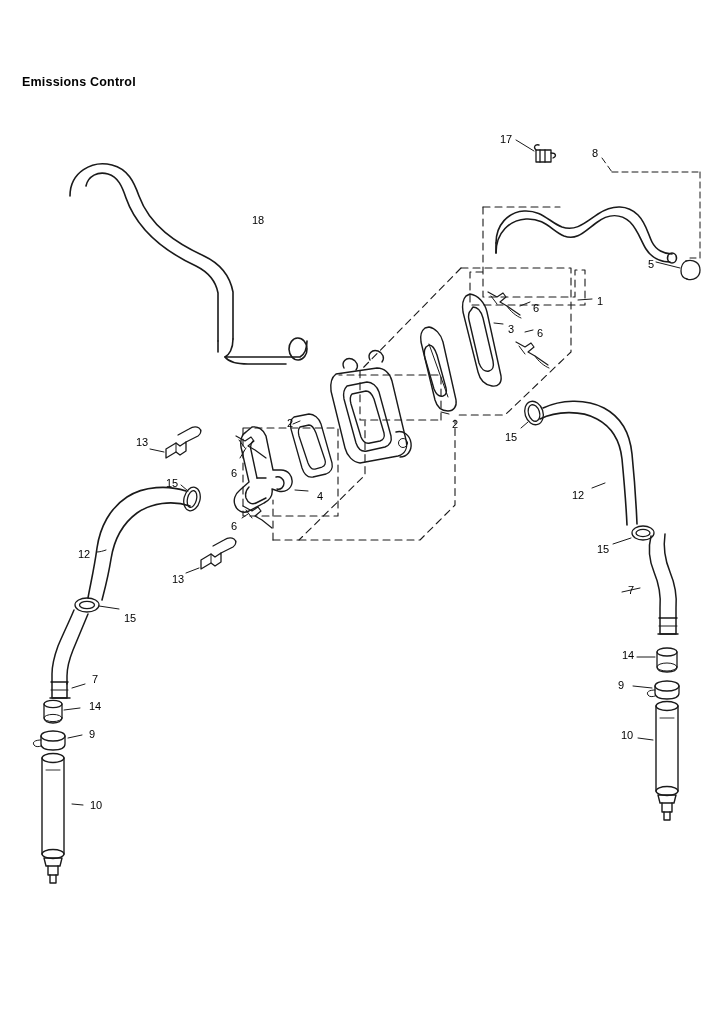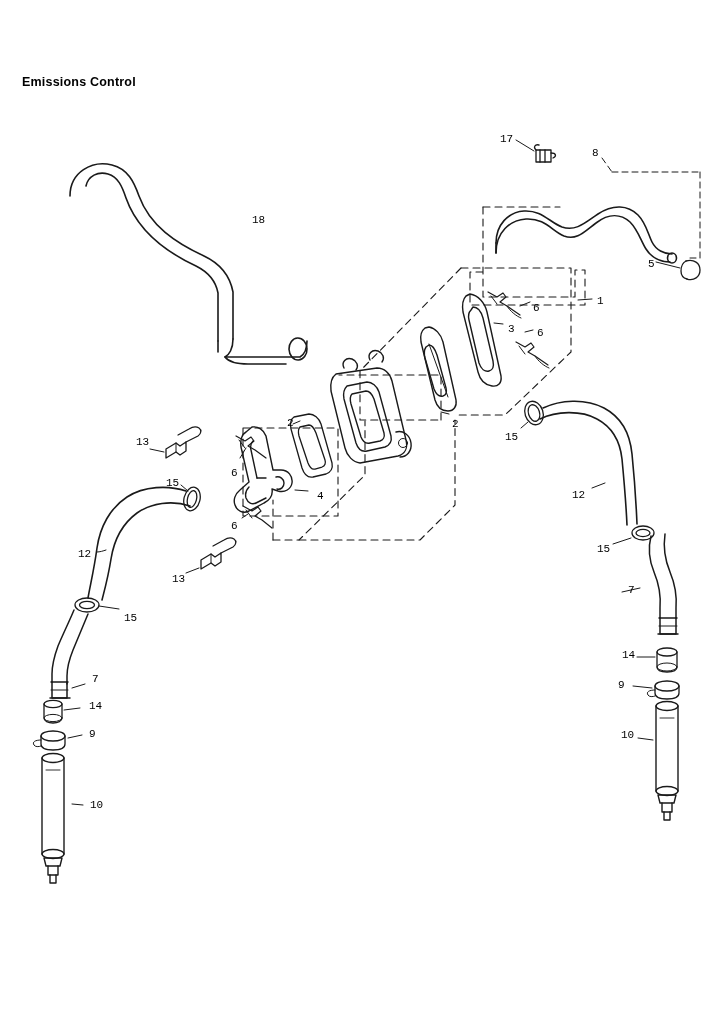--- a/index.html
+++ b/index.html
@@ -33,21 +33,21 @@
   #diagram {
     position: absolute;
     left: 0;
     top: 0;
     width: 724px;
     height: 1024px;
   }
   .callout {
     position: absolute;
     font-size: 11px;
-    font-family: Liberation Mono, monospace;
+    font-family: Liberation Sans, sans-serif;
     color: #000000;
     white-space: nowrap;
     line-height: 1;
     text-align: center;
   }
 </style>
 </head>
 <body>
 
 <div id="page">

